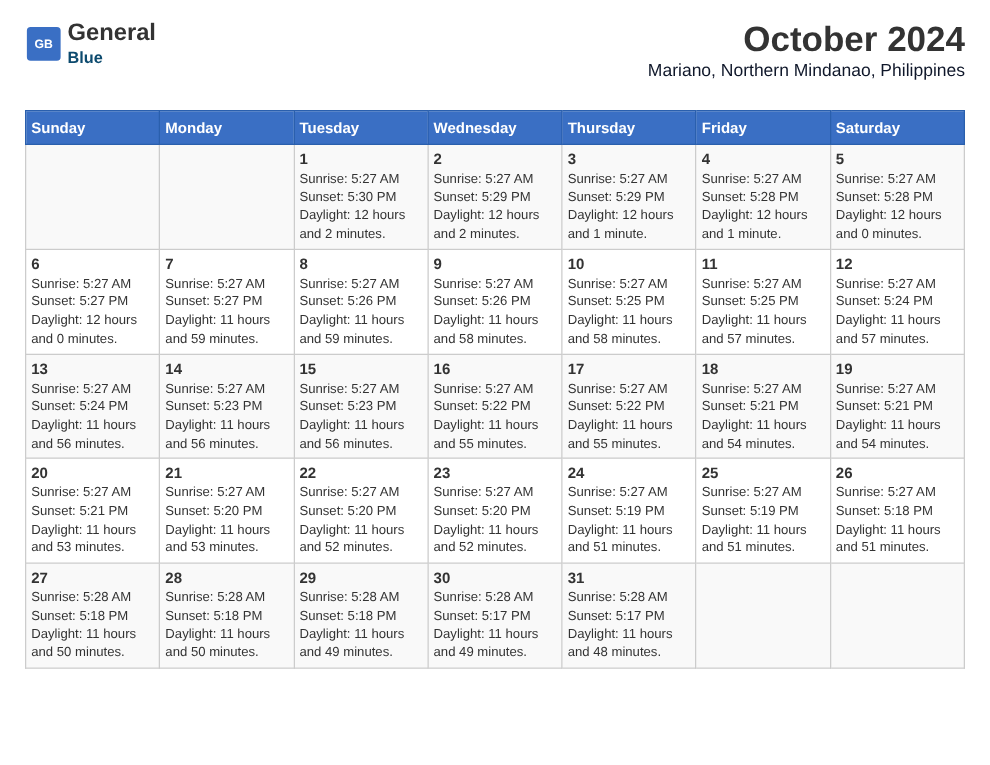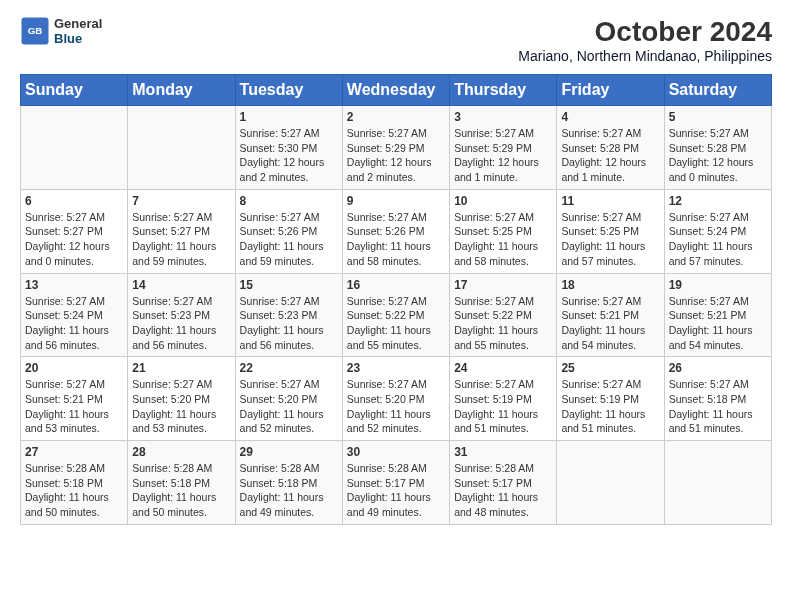--- a/index.html
+++ b/index.html
@@ -7,21 +7,21 @@
       font-family: Arial, sans-serif;
       background: #fff;
       width: 792px;
       min-height: 612px;
       padding: 16px 20px;
     }
     .header-area {
       display: flex;
       justify-content: space-between;
       align-items: flex-start;
-      margin-bottom: 10px;
+      margin-bottom: 24px;
     }
     .logo {
       display: flex;
       align-items: center;
       gap: 4px;
     }
     .logo-icon {
       width: 30px;
       height: 30px;
     }
@@ -40,21 +40,21 @@
     table {
       width: 100%;
       border-collapse: collapse;
       font-size: 11px;
     }
     thead tr th {
       background-color: #3a6fc4;
       color: white;
       padding: 6px 4px;
       text-align: left;
-      font-size: 16px;
+      font-size: 12px;
       font-weight: bold;
       border: 1px solid #2a5fad;
     }
     tbody tr td {
       border: 1px solid #ccc;
       padding: 4px 4px;
       vertical-align: top;
       font-size: 10.5px;
       color: #333;
       width: 14.28%;
@@ -78,21 +78,21 @@
 </head>
 <body>
 
 <div class="header-area">
   <div class="logo">
     <svg class="logo-icon" viewBox="0 0 40 40">
       <rect x="2" y="2" width="36" height="36" rx="4" fill="#3a6fc4"></rect>
       <text x="20" y="24" text-anchor="middle" fill="white" font-size="13" font-weight="bold" font-family="Arial">GB</text>
     </svg>
     <div>
-      <div style="font-size:13px;font-weight:bold;color:#333;">General</div>
+      <div style="font-size:19px;font-weight:bold;color:#333;">General</div>
       <div style="font-size:13px;font-weight:bold;color:#0c4a6e;">Blue</div>
     </div>
   </div>
   <div class="title-area">
     <div class="main-title">October 2024</div>
     <div class="subtitle">Mariano, Northern Mindanao, Philippines</div>
   </div>
 </div>
 
 <table>

